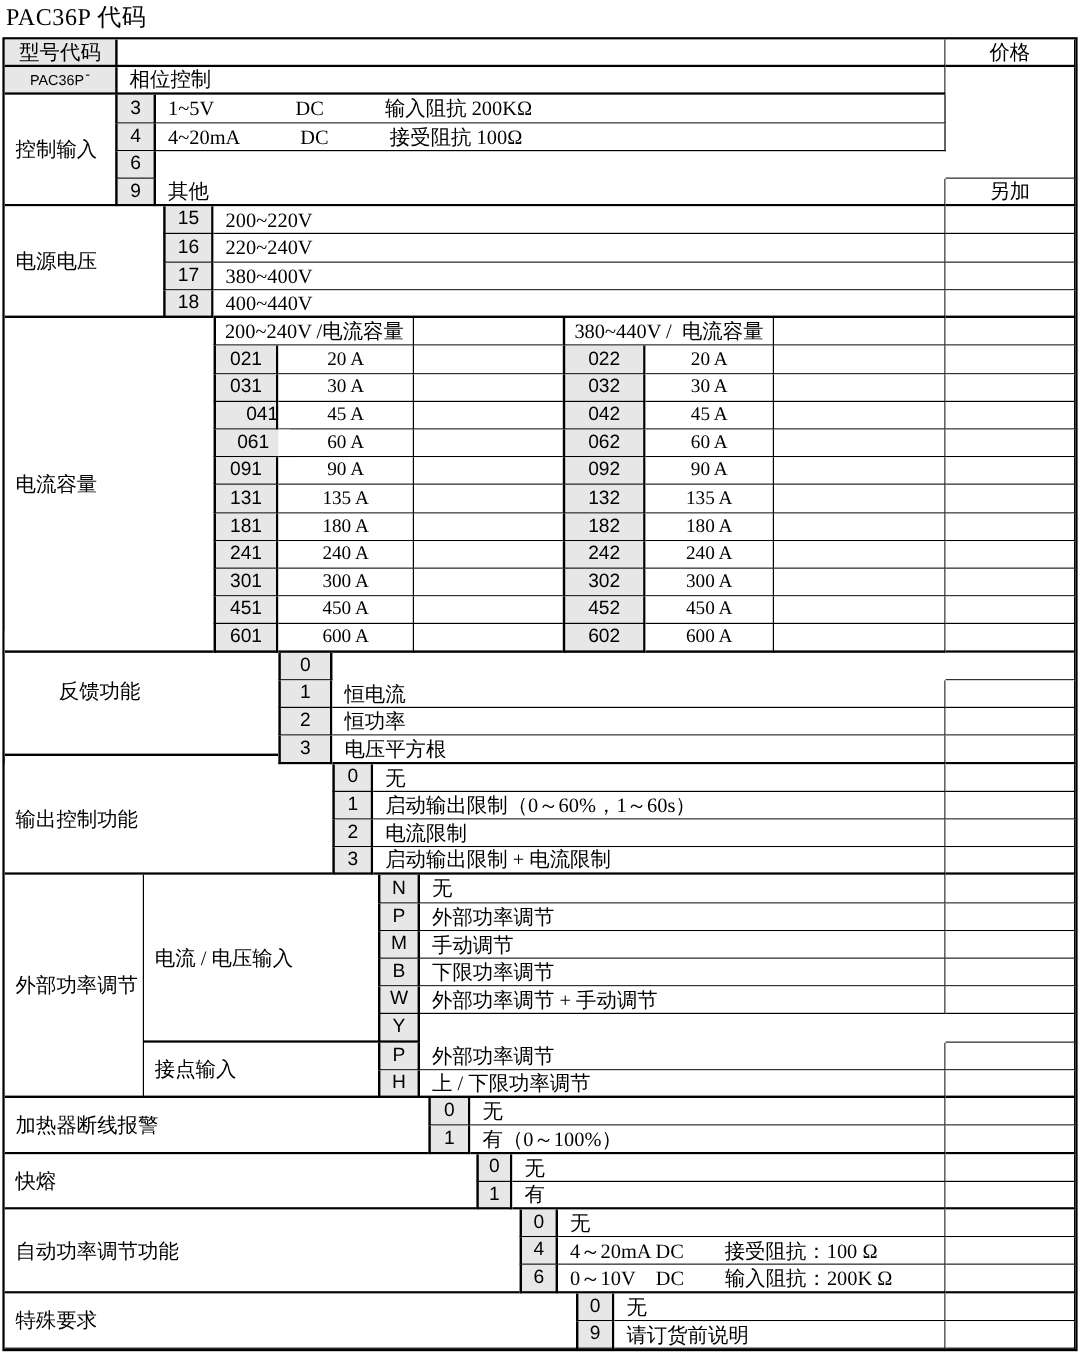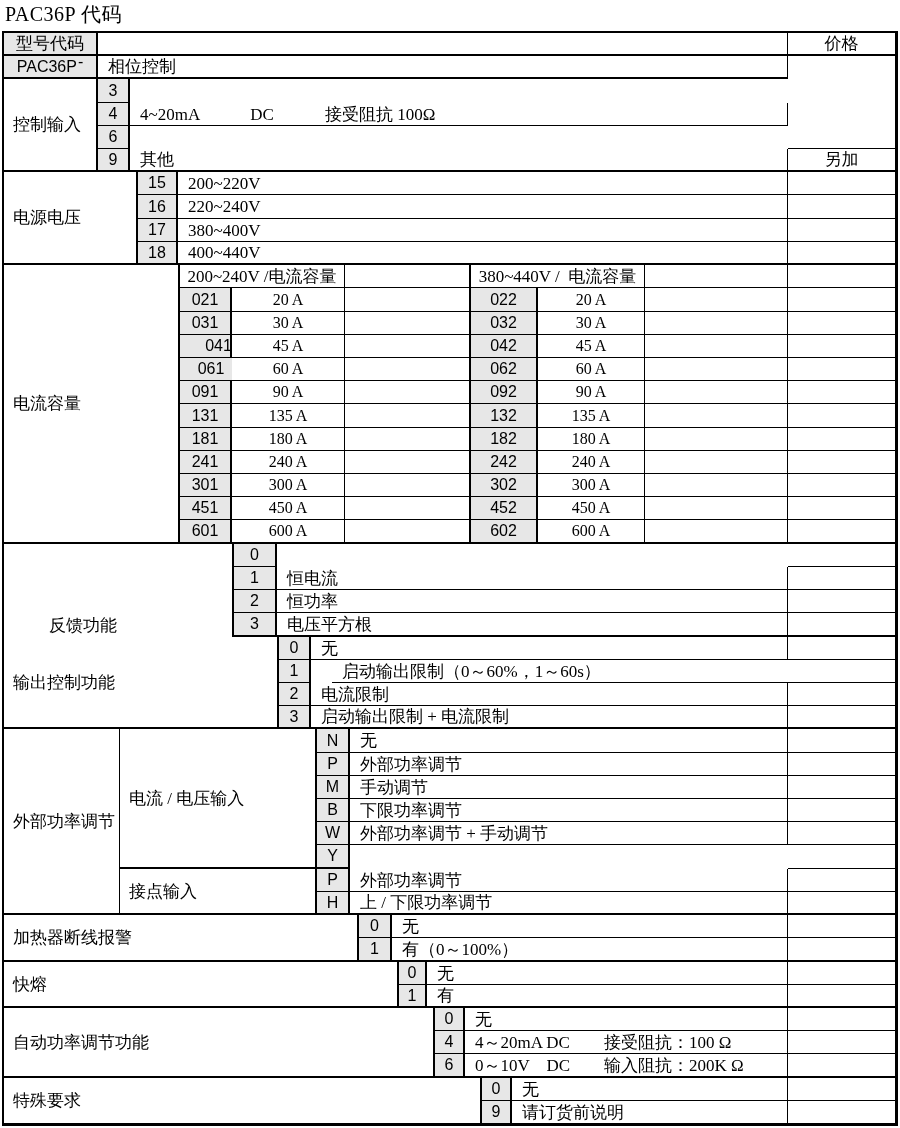--- a/index.html
+++ b/index.html
@@ -12,21 +12,21 @@
         border-right:1px solid #000;border-bottom:1px solid #000;
         display:flex;align-items:center;overflow:hidden;white-space:pre;
         font-size:17px;line-height:1;}
   .lab{padding-left:9px;}
   .val{padding-left:10px;}
   .ctr{justify-content:center;padding-left:0;}
   .code{justify-content:center;padding-left:0;
         font-family:"Liberation Sans","DejaVu Sans",sans-serif;font-size:16px;
         background:var(--shade,#e7e7e7);
         border-left:2px solid #000;border-right:2px solid #000;}
-  .sans{font-family:"Liberation Sans","DejaVu Sans",sans-serif;font-size:16px;}
+  .sans{font-family:"Liberation Sans","DejaVu Sans",sans-serif;font-size:12px;}
   .shade{background:var(--shade,#e7e7e7);}
   .nbr{border-right:none;}
   .bl2{border-left:2px solid #000;}
   .b2{border-bottom-width:2px;}
   .cap{justify-content:center;padding-left:0;font-size:16px;}
   .sup{display:inline-block;transform:translateY(-5px);margin-left:1px;}
 </style>
 </head>
 <body>
 
@@ -34,47 +34,48 @@
   <div id="page-title">PAC36P 代码</div>
   <div id="tbl">
       <div class="cell ctr shade nbr b2" style="left: 0px; top: 0px; width: 92px; height: 23px;">型号代码</div>
       <div class="cell bl2 b2" style="left: 92px; top: 0px; width: 692px; height: 23px;"></div>
       <div class="cell ctr b2" style="left: 784px; top: 0px; width: 108px; height: 23px;">价格</div>
       <div class="cell ctr shade sans nbr b2" style="left: 0px; top: 23px; width: 92px; height: 23px;"><span>PAC36P</span><span class="sup">-</span></div>
       <div class="cell val bl2 b2" style="left: 92px; top: 23px; width: 692px; height: 23px;">相位控制</div>
       <div class="cell" style="left: 784px; top: 23px; width: 108px; height: 93px;"></div>
       <div class="cell lab nbr b2" style="left: 0px; top: 46px; width: 92px; height: 93px;">控制输入</div>
       <div class="cell code" style="left: 92px; top: 46px; width: 34px; height: 24px;">3</div>
+      <div class="cell val" style="left: 126px; top: 46px; width: 658px; height: 24px;">1~5V　　　　DC　　　输入阻抗 200KΩ</div>
       <div class="cell code" style="left: 92px; top: 70px; width: 34px; height: 23px;">4</div>
       <div class="cell val" style="left: 126px; top: 70px; width: 658px; height: 23px;">4~20mA　　　DC　　　接受阻抗 100Ω</div>
       <div class="cell code" style="left: 92px; top: 93px; width: 34px; height: 23px;">6</div>
       <div class="cell code b2" style="left: 92px; top: 116px; width: 34px; height: 23px;">9</div>
       <div class="cell val b2" style="left: 126px; top: 116px; width: 658px; height: 23px;">其他</div>
       <div class="cell lab nbr b2" style="left: 0px; top: 139px; width: 132px; height: 93px;">电源电压</div>
       <div class="cell code" style="left: 132px; top: 139px; width: 42px; height: 23px;">15</div>
       <div class="cell val" style="left: 174px; top: 139px; width: 610px; height: 23px;">200~220V</div>
       <div class="cell code" style="left: 132px; top: 162px; width: 42px; height: 24px;">16</div>
       <div class="cell val" style="left: 174px; top: 162px; width: 610px; height: 24px;">220~240V</div>
       <div class="cell code" style="left: 132px; top: 186px; width: 42px; height: 23px;">17</div>
       <div class="cell val" style="left: 174px; top: 186px; width: 610px; height: 23px;">380~400V</div>
       <div class="cell code b2" style="left: 132px; top: 209px; width: 42px; height: 23px;">18</div>
       <div class="cell val b2" style="left: 174px; top: 209px; width: 610px; height: 23px;">400~440V</div>
-      <div class="cell lab nbr b2" style="left: 0px; top: 541px; width: 228px; height: 105px; padding-left: 45px;">反馈功能</div>
+      <div class="cell lab nbr b2" style="left: 0px; top: 492px; width: 228px; height: 105px; padding-left: 45px;">反馈功能</div>
       <div class="cell code" style="left: 228px; top: 511px; width: 45px; height: 23px;">0</div>
       <div class="cell code" style="left: 228px; top: 534px; width: 45px; height: 23px;">1</div>
       <div class="cell val" style="left: 273px; top: 534px; width: 511px; height: 23px;">恒电流</div>
       <div class="cell code" style="left: 228px; top: 557px; width: 45px; height: 23px;">2</div>
       <div class="cell val" style="left: 273px; top: 557px; width: 511px; height: 23px;">恒功率</div>
       <div class="cell code b2" style="left: 228px; top: 580px; width: 45px; height: 24px;">3</div>
       <div class="cell val b2" style="left: 273px; top: 580px; width: 511px; height: 24px;">电压平方根</div>
       <div class="cell lab nbr b2" style="left: 0px; top: 604px; width: 273px; height: 92px;">输出控制功能</div>
       <div class="cell code" style="left: 273px; top: 604px; width: 34px; height: 23px;">0</div>
       <div class="cell val" style="left: 307px; top: 604px; width: 477px; height: 23px;">无</div>
       <div class="cell code" style="left: 273px; top: 627px; width: 34px; height: 23px;">1</div>
-      <div class="cell val" style="left: 307px; top: 627px; width: 477px; height: 23px; margin-left: 21px;">启动输出限制（0～60%，1～60s）</div>
+      <div class="cell val" style="left: 307px; top: 627px; width: 477px; height: 23px;">启动输出限制（0～60%，1～60s）</div>
       <div class="cell code" style="left: 273px; top: 650px; width: 34px; height: 23px;">2</div>
       <div class="cell val" style="left: 307px; top: 650px; width: 477px; height: 23px;">电流限制</div>
       <div class="cell code b2" style="left: 273px; top: 673px; width: 34px; height: 23px;">3</div>
       <div class="cell val b2" style="left: 307px; top: 673px; width: 477px; height: 23px;">启动输出限制 + 电流限制</div>
       <div class="cell lab nbr b2" style="left: 0px; top: 882px; width: 353px; height: 47px;">加热器断线报警</div>
       <div class="cell code" style="left: 353px; top: 882px; width: 35px; height: 23px;">0</div>
       <div class="cell val" style="left: 388px; top: 882px; width: 396px; height: 23px;">无</div>
       <div class="cell code b2" style="left: 353px; top: 905px; width: 35px; height: 24px;">1</div>
       <div class="cell val b2" style="left: 388px; top: 905px; width: 396px; height: 24px;">有（0～100%）</div>
       <div class="cell lab nbr b2" style="left: 0px; top: 929px; width: 393px; height: 46px;">快熔</div>

